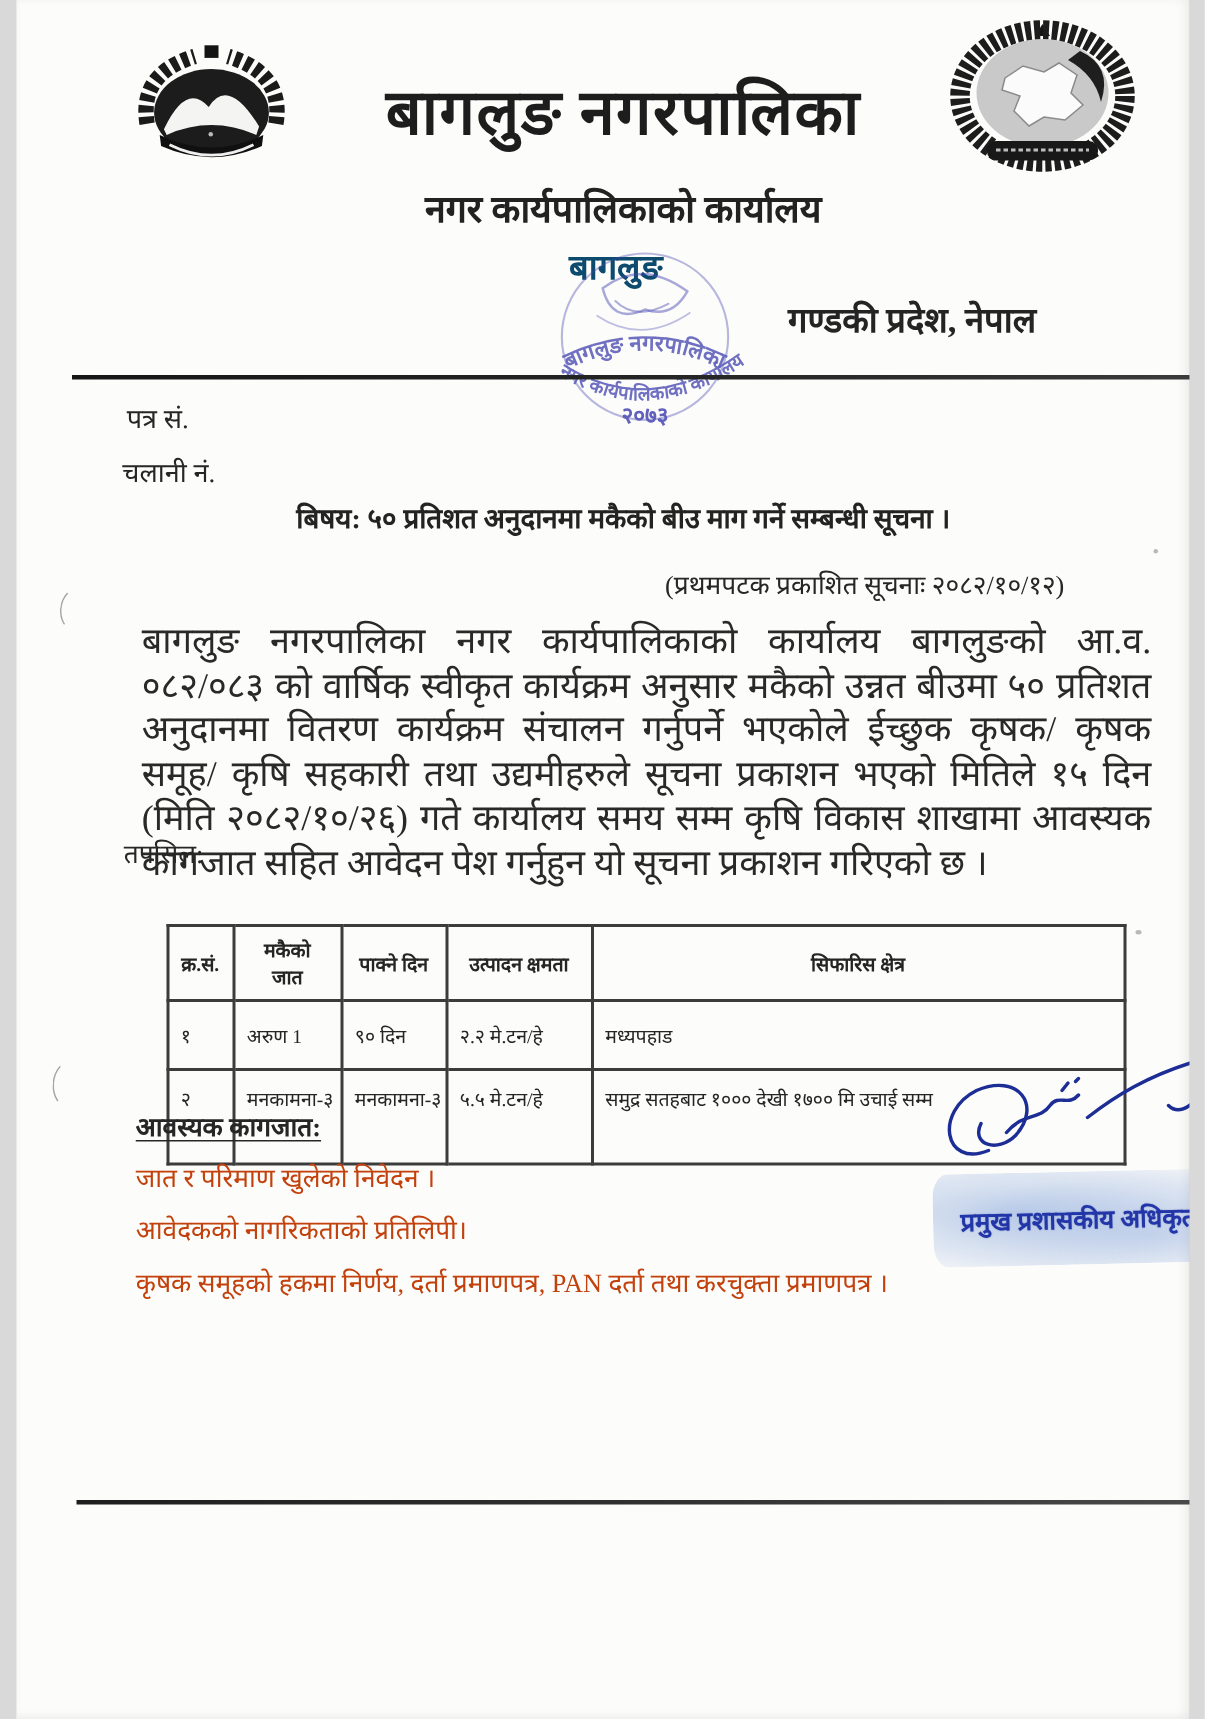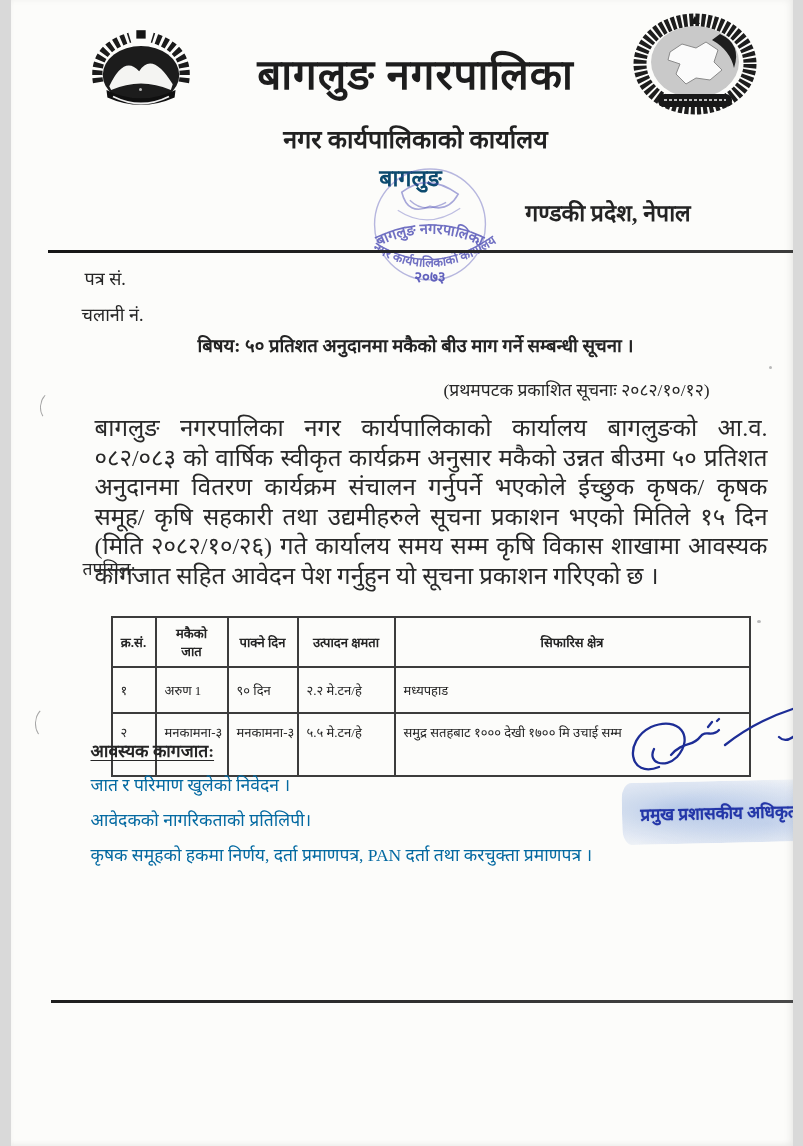--- a/index.html
+++ b/index.html
@@ -47,21 +47,21 @@
     border-collapse:collapse; font-size:13px; color:#252525; table-layout:fixed;margin-top:24px; }
   table.notice th, table.notice td { border:2px solid #3c3c3c; padding:3px 8px; }
   table.notice th { font-weight:700; text-align:center; height:42px; }
   table.notice td { text-align:left; vertical-align:middle; }
   tr.r1 td { height:38px; }
   tr.r2 td { height:52px; line-height:25px; vertical-align:top; padding-top:6px; }
   col.c1{width:44px} col.c2{width:72px} col.c3{width:70px} col.c4{width:97px} col.c5{width:355px}
 
   .docs-heading { left:80px; top:738px; font-size:17.5px; font-weight:600;
     text-decoration:underline; text-underline-offset:3px; }
-  .doc-item { left:80px; font-size:17.5px; color:#0369a1; }
+  .doc-item { left:80px; font-size:17.5px; color:#c2410c; }
   .doc-1 { top:772px; } .doc-2 { top:807px; } .doc-3 { top:842px; width:560px; }
 
   
   .signature { left:602px; top:703px; width:200px; height:108px; }
   .officer-stamp { left:611px; top:781px; width:194px; height:62px;
     transform:rotate(-1.3deg);
     background:
       radial-gradient(ellipse at 28% 42%, rgba(105,145,210,.42), rgba(125,158,218,.20) 55%, rgba(140,170,225,.07) 85%, rgba(140,170,225,0)),
       radial-gradient(ellipse at 75% 70%, rgba(115,150,212,.30), rgba(140,170,225,0) 70%);
     border-radius:10px/16px;

